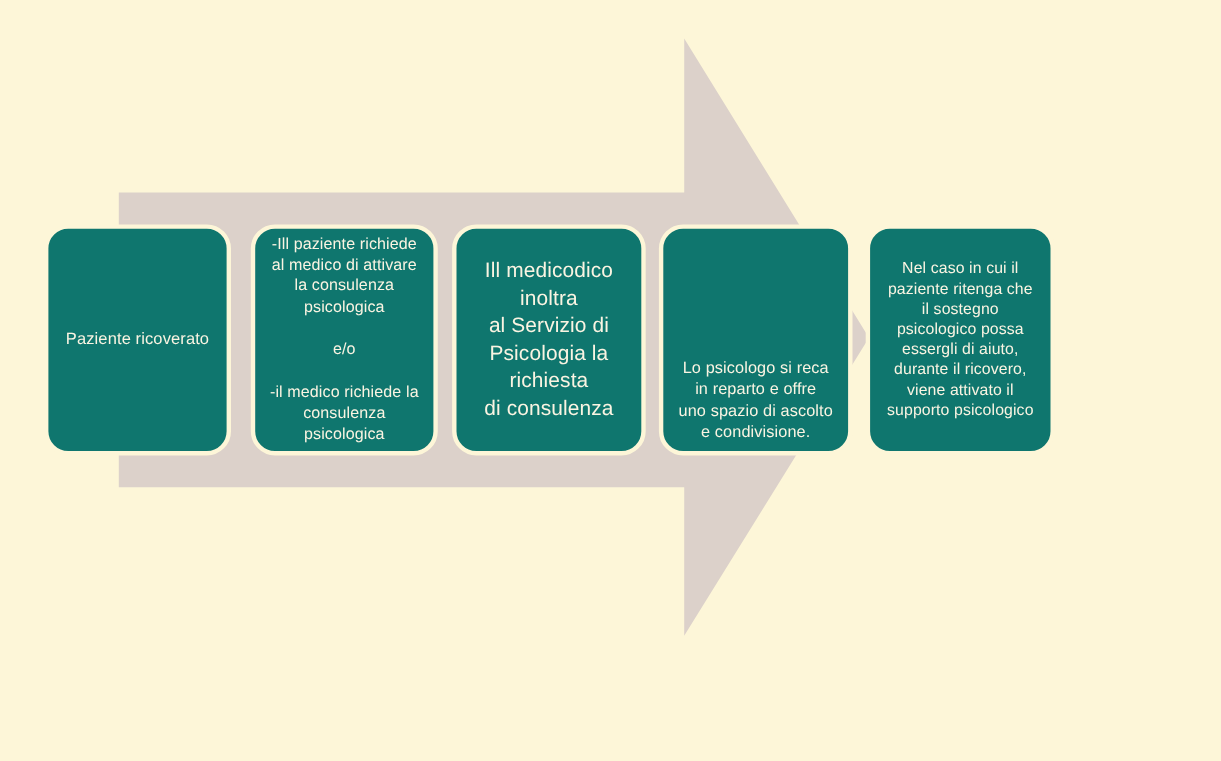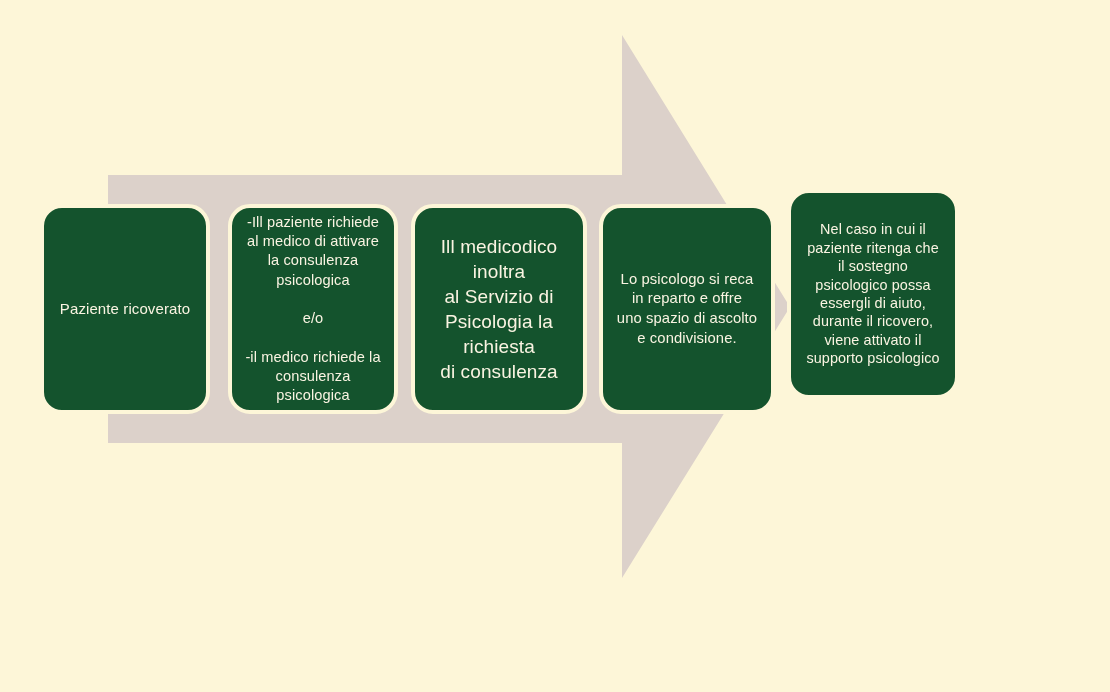--- a/index.html
+++ b/index.html
@@ -21,21 +21,21 @@
   #arrow-layer {
     position: absolute;
     left: 0;
     top: 0;
     width: 1110px;
     height: 692px;
   }
   .process-box {
     position: absolute;
     box-sizing: border-box;
-    background: #14532d;
+    background: #0f766e;
     border: 4px solid #FDF6D8;
     border-radius: 22px;
     display: flex;
     align-items: center;
     justify-content: center;
     color: #FAF4E2;
     text-align: center;
     line-height: 1.32;
     padding: 6px 9px;
   }
@@ -43,22 +43,22 @@
     display: block;
     width: 100%;
     white-space: pre-line;
     font-size: 14.5px;
     letter-spacing: 0.1px;
   }
   
   #box-1 { left: 40px;  top: 204px; width: 170px; height: 210px; }
   #box-2 { left: 228px; top: 204px; width: 170px; height: 210px; }
   #box-3 { left: 411px; top: 204px; width: 176px; height: 210px; }
-  #box-4 { left: 599px; top: 204px; width: 176px; height: 210px; }
-  #box-5 { left: 787px; top: 189px; width: 172px; height: 210px; justify-content: flex-end; }
+  #box-4 { left: 599px; top: 204px; width: 176px; height: 210px; align-items: flex-end; }
+  #box-5 { left: 787px; top: 204px; width: 172px; height: 210px; justify-content: flex-end; }
 
   #box-1 .box-text { font-size: 15px; }
   #box-2 .box-text { font-size: 14.6px; }
   #box-3 .box-text { font-size: 19px; }
   #box-4 .box-text { font-size: 14.8px; }
   #box-5 .box-text { font-size: 14.4px; line-height: 1.28; }
 </style>
 </head>
 <body>
 

